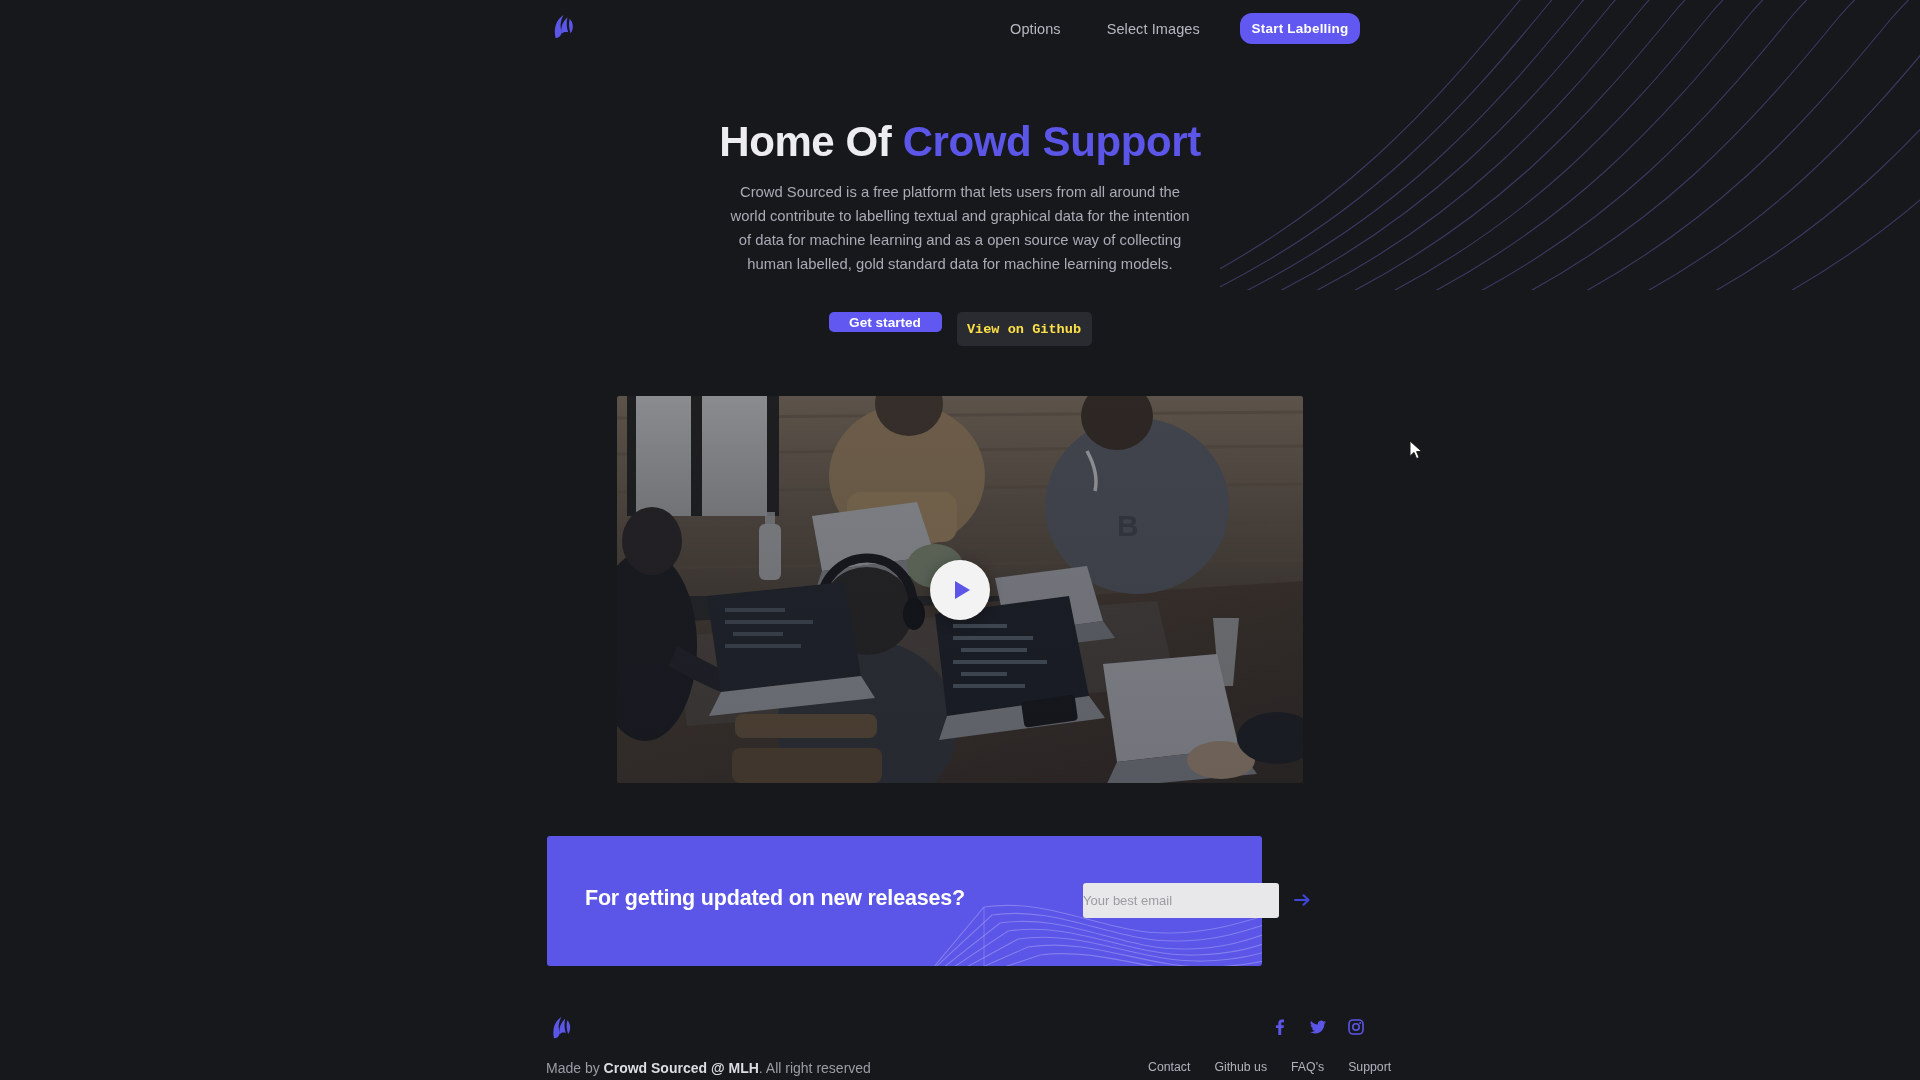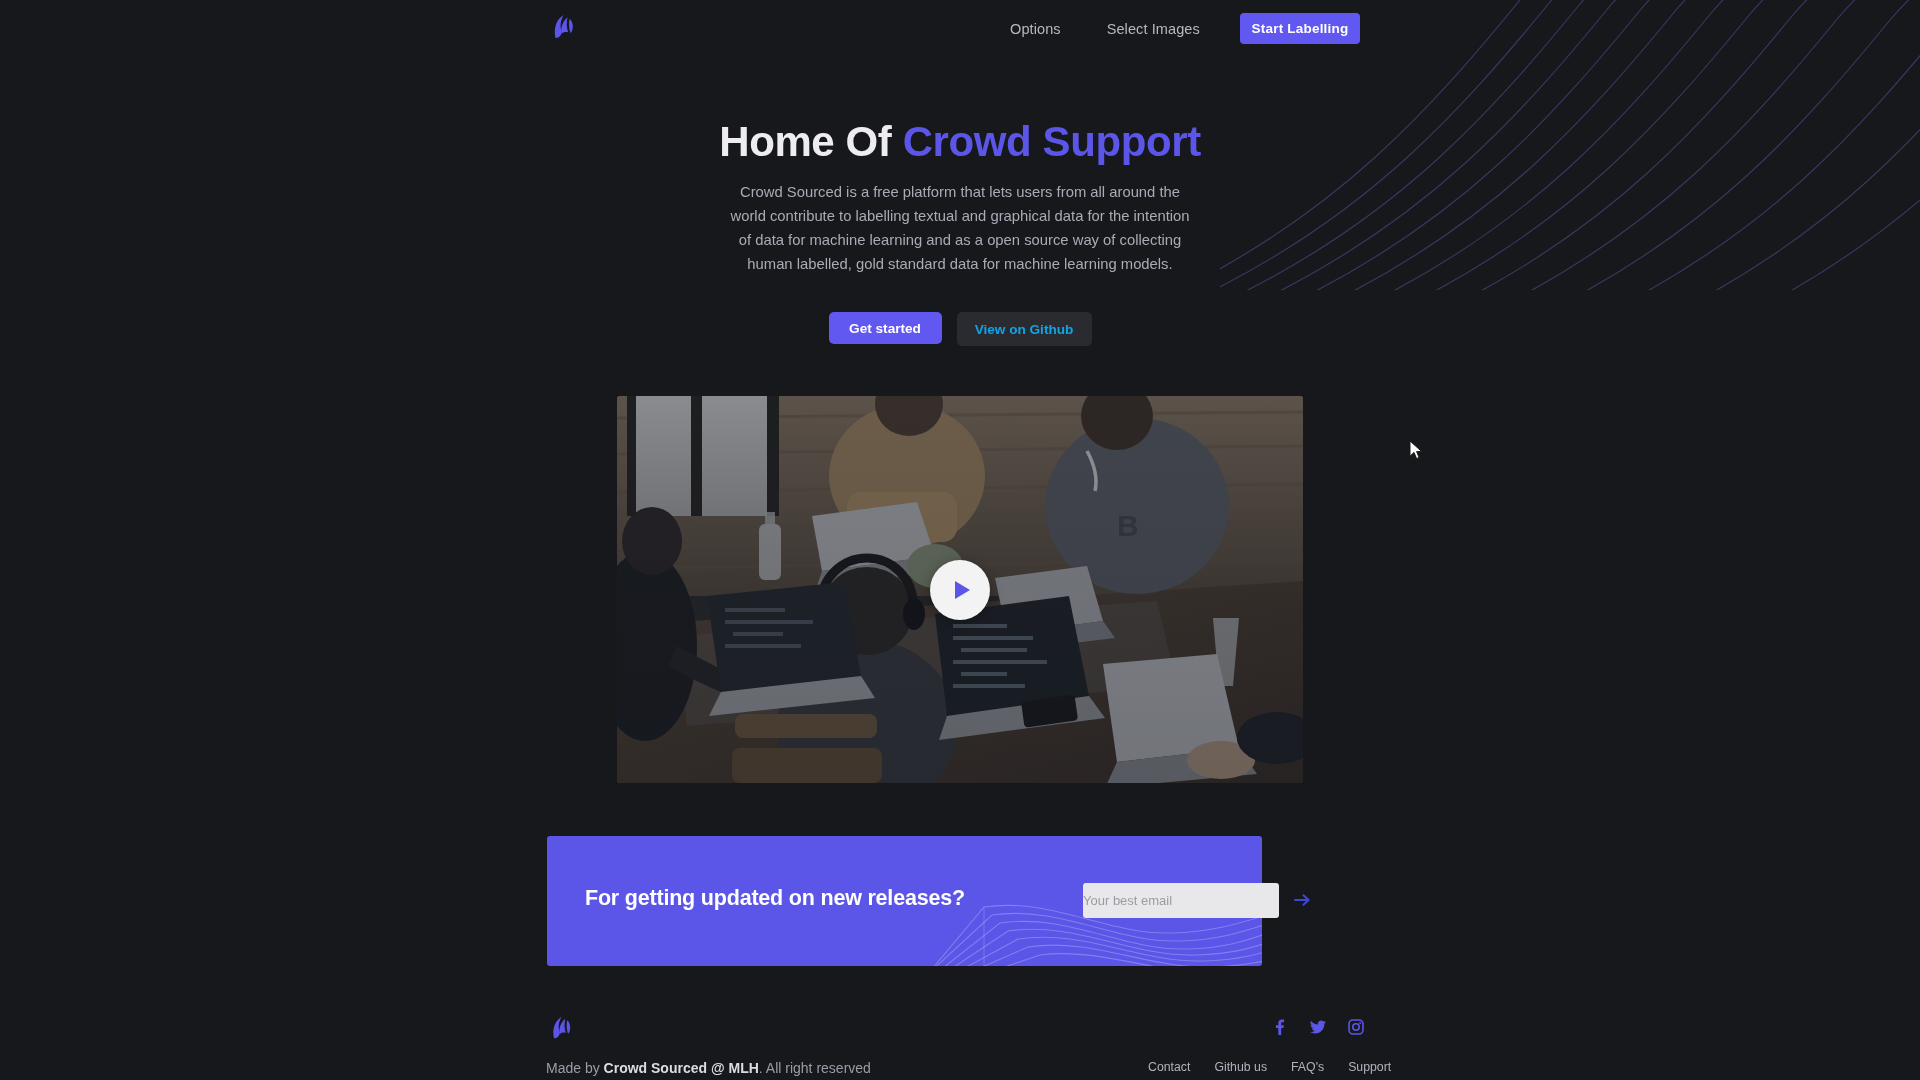--- a/index.html
+++ b/index.html
@@ -33,21 +33,21 @@
     display:flex; align-items:center; gap:46px;
   }
   .nav-link {
     color:#b6b9c2; font-size:14.5px; letter-spacing:.1px;
     text-decoration:none; white-space:nowrap;
   }
   .btn-start {
     position:absolute; left:1240px; top:13px;
     width:120px; height:31px;
     background:#6058f0; color:#ffffff;
-    border:none; border-radius:4px;
+    border:none; border-radius:12px;
     font-family:"Liberation Sans", sans-serif;
     font-size:13.5px; font-weight:bold; letter-spacing:.2px;
     cursor:pointer;
   }
 
   
   .hero { position:absolute; top:0; left:0; width:1920px; z-index:3; }
   .hero-title {
     position:absolute; top:118px; left:0; width:1920px;
     text-align:center; font-size:42px; font-weight:bold;
@@ -57,29 +57,29 @@
   .hero-desc {
     position:absolute; top:180px; left:50%; transform:translateX(-50%);
     width:470px; text-align:center;
     color:#a9acb6; font-size:14.8px; line-height:24px;
   }
   .hero-actions {
     position:absolute; top:312px; left:0; width:1920px;
     display:flex; justify-content:center; gap:15px;
   }
   .btn-primary {
-    width:113px; height:32px;
+    width:113px; height:20px;
     background:#6058f0; color:#fff; border:none; border-radius:5px;
     font-family:"Liberation Sans", sans-serif;
     font-size:13.6px; font-weight:bold; cursor:pointer;
   }
   .btn-secondary {
     width:135px; height:34px;
-    background:#2a2b31; color:#0ea5e9; border:none; border-radius:5px;
-    font-family:Liberation Sans, sans-serif;
+    background:#2a2b31; color:#fde047; border:none; border-radius:5px;
+    font-family:Liberation Mono, monospace;
     font-size:13.6px; font-weight:bold; cursor:pointer;
   }
 
   
   .video-card {
     position:absolute; top:396px; left:617px;
     width:686px; height:387px;
     border-radius:3px; overflow:hidden; cursor:pointer;
     background:#2b2a29;
   }

